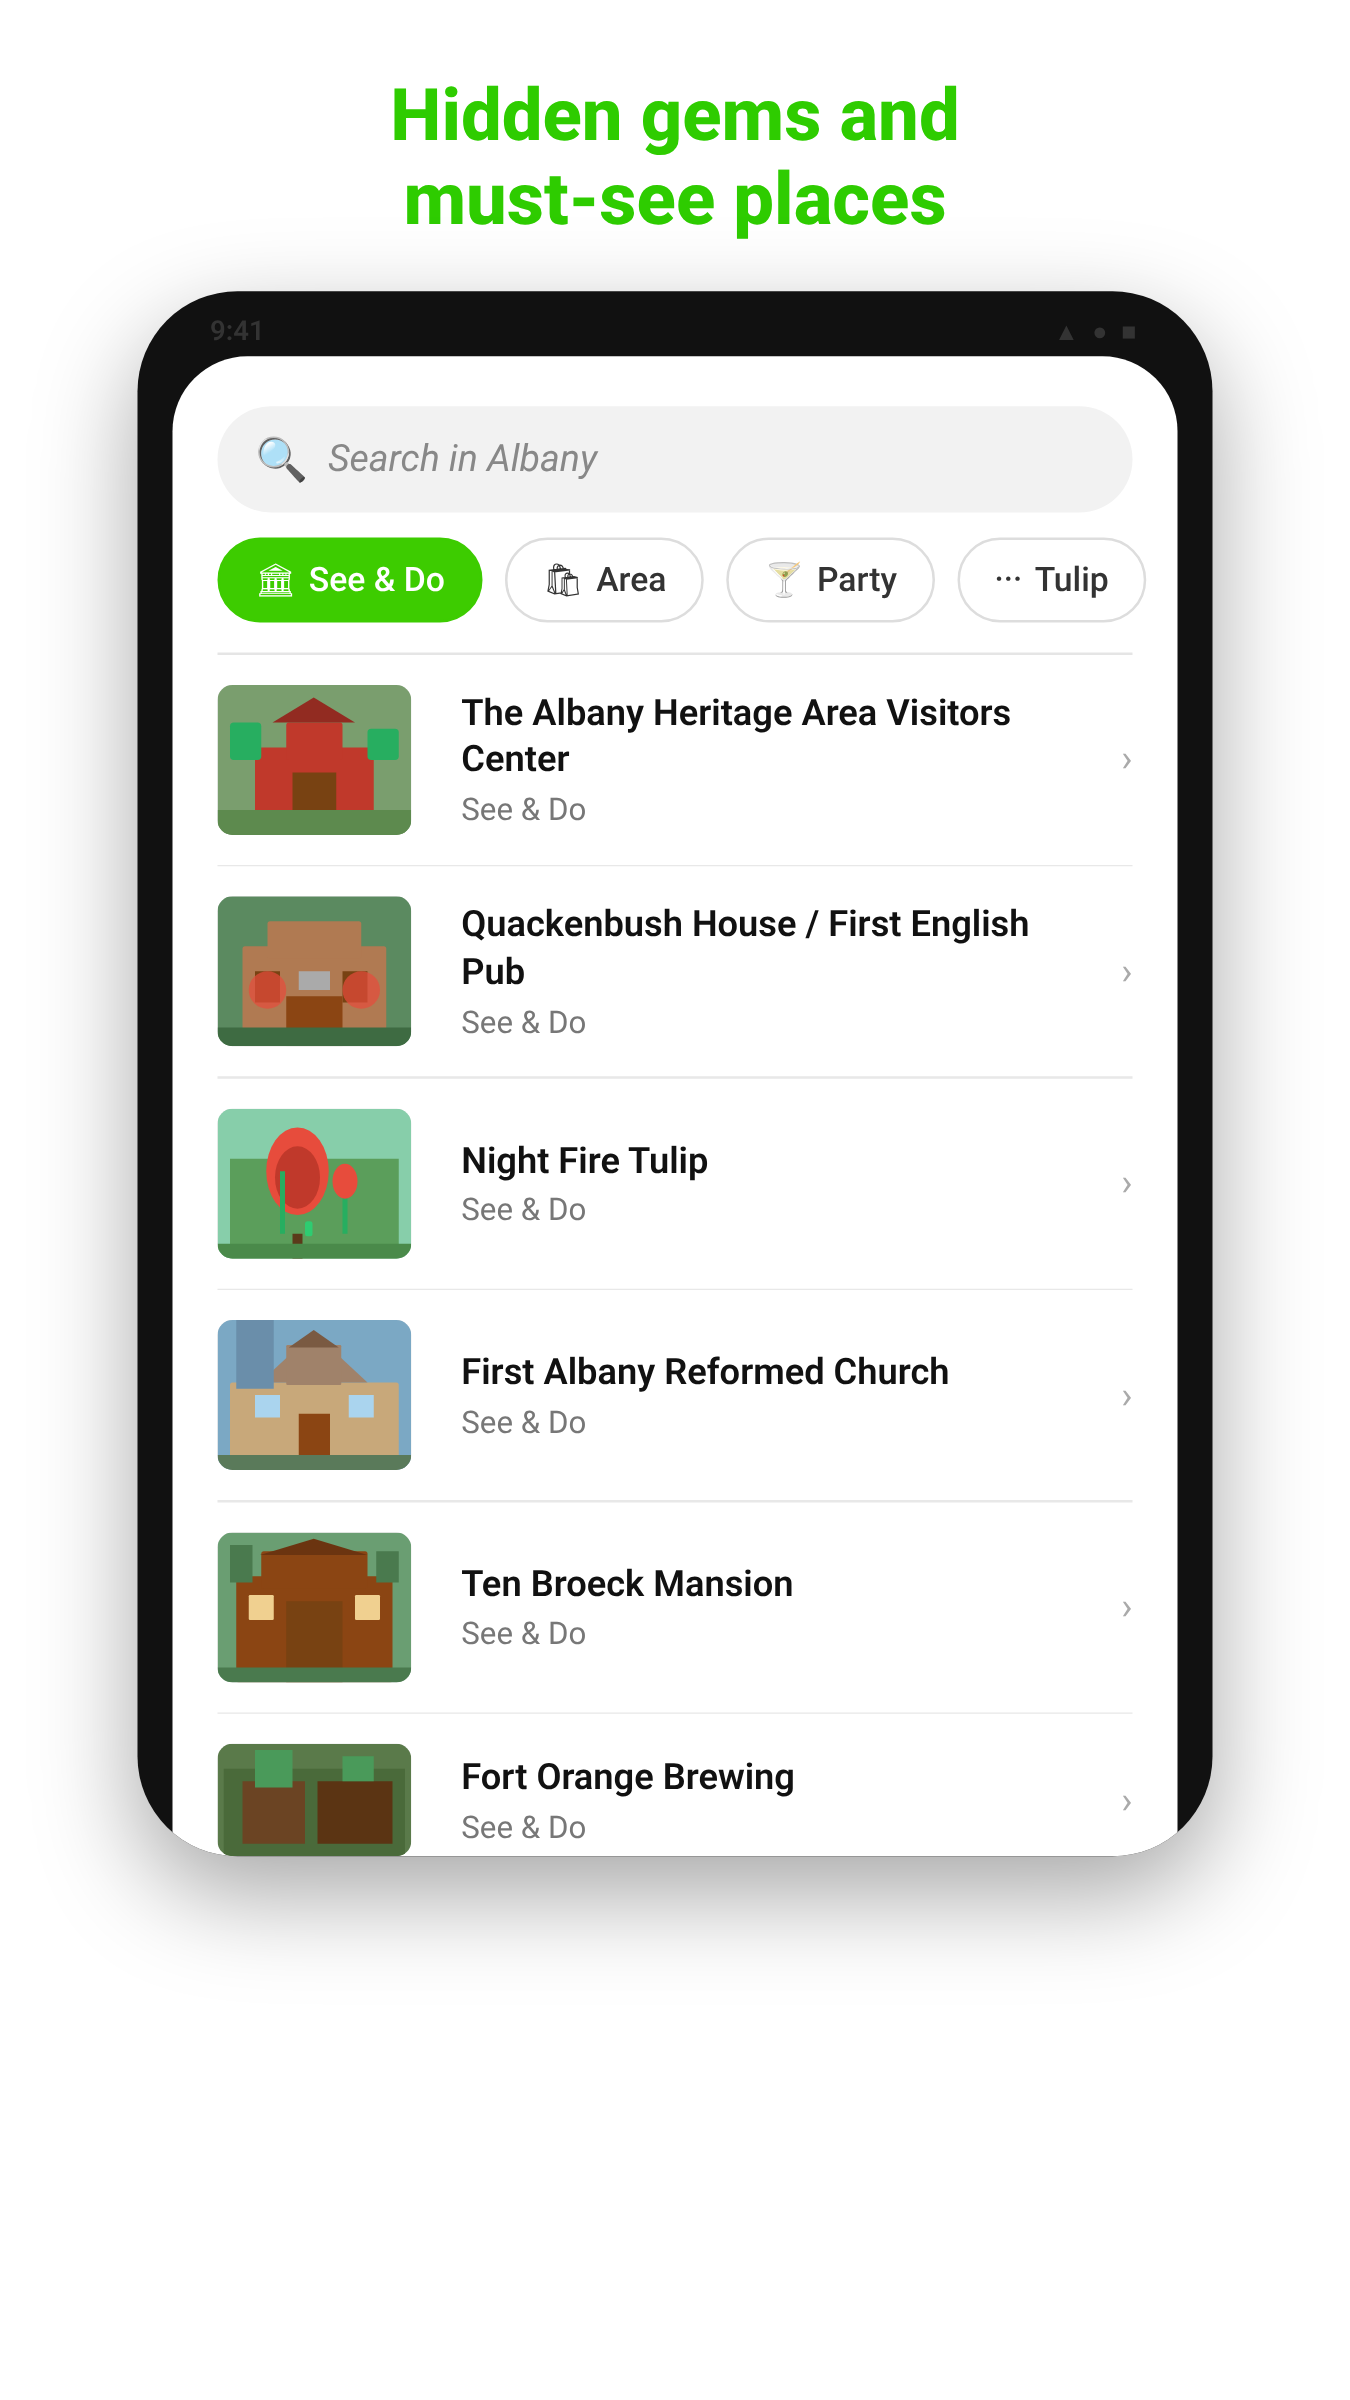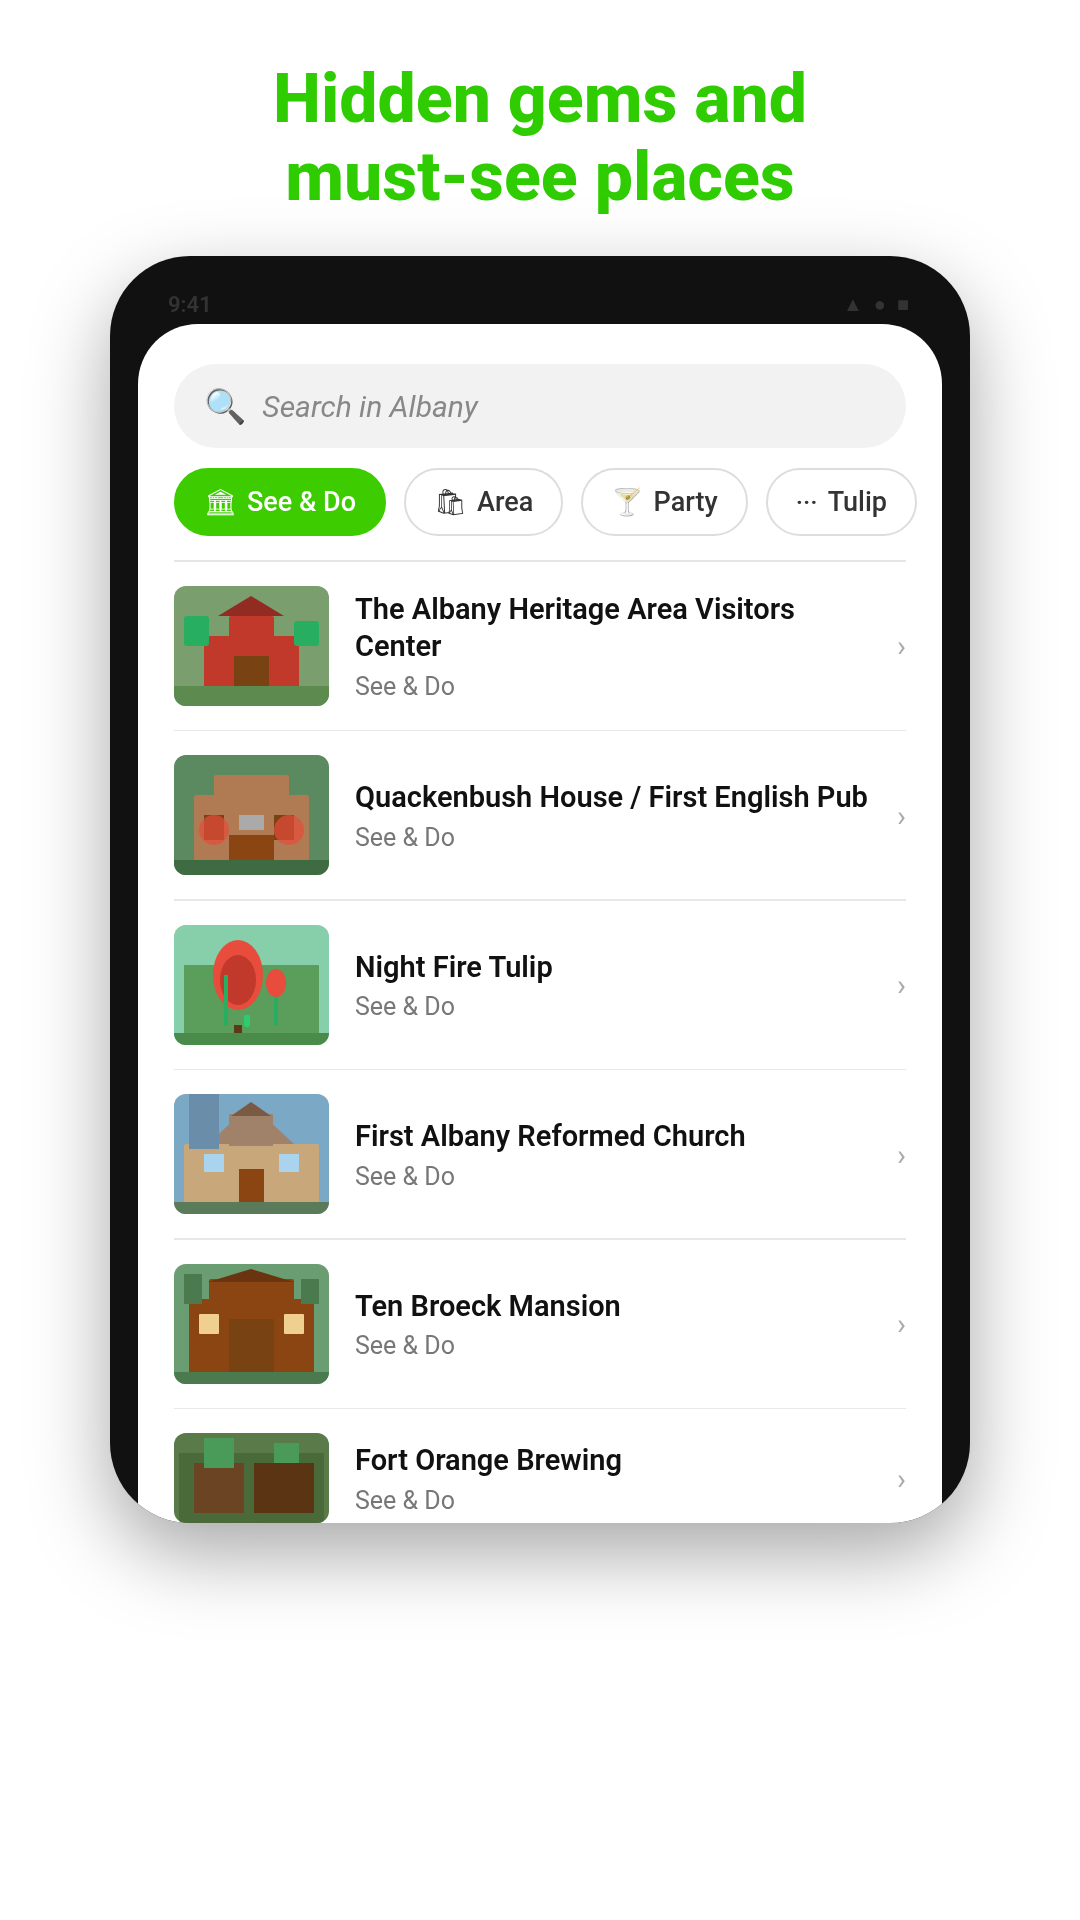--- a/index.html
+++ b/index.html
@@ -15,31 +15,31 @@
       align-items: center;
     }
 
     .headline {
       width: 100%;
       padding: 60px 60px 40px 60px;
       text-align: center;
     }
 
     .headline h1 {
-      font-size: 68px;
+      font-size: 58px;
       font-weight: 800;
       color: #2ecc00;
       line-height: 1.15;
     }
 
     .phone-wrapper {
       width: 860px;
       background: #111111;
       border-radius: 80px;
-      padding: 28px 28px 0 28px;
+      padding: 12px 28px 0 28px;
       box-shadow: 0 30px 80px rgba(0,0,0,0.35);
       overflow: hidden;
       position: relative;
     }
 
     
     .phone-top-bar {
       height: 40px;
       display: flex;
       justify-content: space-between;
@@ -134,21 +134,21 @@
 
     
     .place-list {
       padding: 0;
     }
 
     .place-item {
       display: flex;
       align-items: center;
       padding: 24px 36px;
-      gap: 26px;
+      gap: 40px;
       cursor: pointer;
     }
 
     .place-thumb {
       width: 155px;
       height: 120px;
       border-radius: 12px;
       overflow: hidden;
       flex-shrink: 0;
       background: #ddd;

